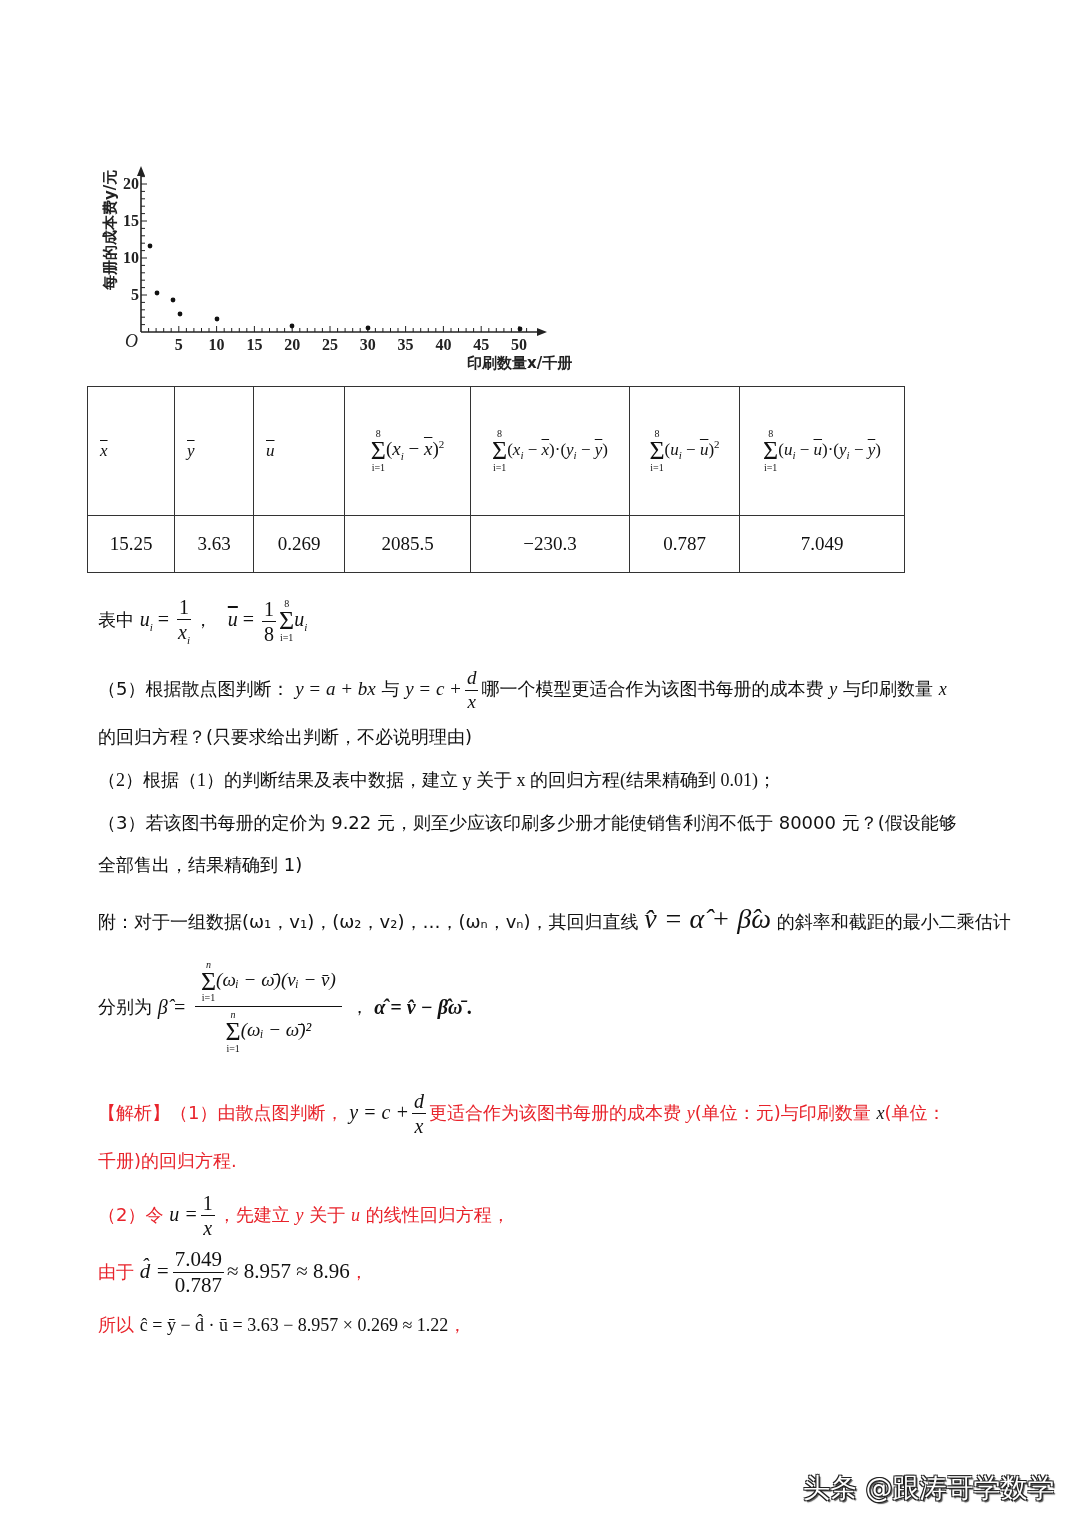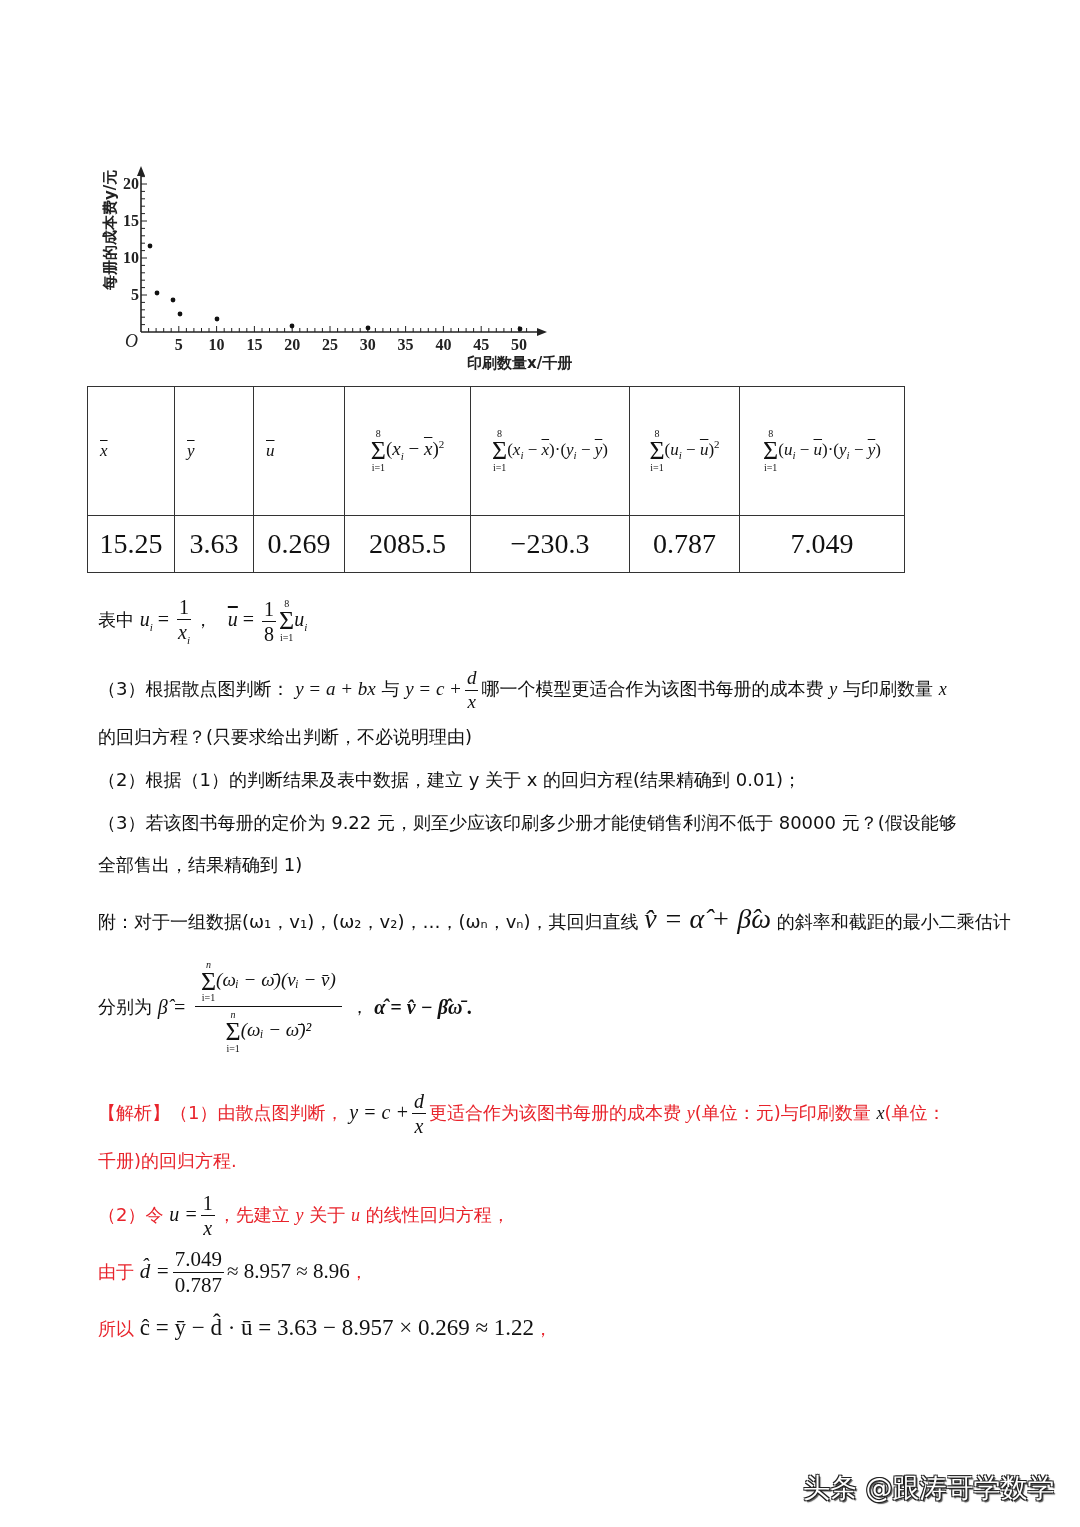--- a/index.html
+++ b/index.html
@@ -15,21 +15,21 @@
   .frac .num { display: block; border-bottom: 1px solid currentColor; padding: 0 2px 1px; line-height: 1.1; }
   .frac .den { display: block; padding-top: 1px; line-height: 1.1; }
   .ob { text-decoration: overline; }
   .sum { display: inline-block; vertical-align: middle; text-align: center; line-height: 1; }
   .sum .top { display: block; font-size: 10px; }
   .sum .sig { display: block; font-size: 26px; line-height: 0.9; }
   .sum .bot { display: block; font-size: 10px; }
   sub { font-size: 11px; }
   sup { font-size: 11px; }
   table.stats { position: absolute; left: 87px; top: 386px; border-collapse: collapse; }
-  table.stats td { border: 1.5px solid #333; text-align: center; font-family: "Liberation Serif", serif; font-size: 28px; padding: 0; }
+  table.stats td { border: 1.5px solid #333; text-align: center; font-family: "Liberation Serif", serif; font-size: 19px; padding: 0; }
   table.stats tr.hdr td { height: 128px; font-size: 17px; }
   table.stats tr.val td { height: 56px; }
   table.stats tr.hdr td.left { text-align: left; padding-left: 12px; }
   .watermark { position: absolute; left: 803px; top: 1470px; font-size: 27px; color: #fff;
                font-family: "DejaVu Sans", sans-serif;
                text-shadow: -1px -1px 0 #222, 1px 1px 0 #222, 1px -1px 0 #222, -1px 1px 0 #222, 2px 2px 1px #555; }
 </style>
 </head>
 <body>
 
@@ -186,31 +186,31 @@
 </tbody>
   </table>
 
 <div class="line" style="top:596px;">
   <span class="cjk">表中</span>
   <span class="serif" style="font-size:20px;"><i>u<sub>i</sub></i> = </span><span class="frac serif" style="font-size:20px;"><span class="num">1</span><span class="den"><i>x<sub>i</sub></i></span></span><span class="cjk">，</span>
   <span class="serif" style="font-size:20px;margin-left:10px;"><i class="ob">u</i> = </span><span class="frac serif" style="font-size:20px;"><span class="num">1</span><span class="den">8</span></span><span class="sum serif"><span class="top">8</span><span class="sig">Σ</span><span class="bot">i=1</span></span><span class="serif it" style="font-size:20px;">u<sub>i</sub></span>
 </div>
 
 <div class="line cjk" style="top:668px;">
-  <span>（3）根据散点图判断：</span>
+  <span>（5）根据散点图判断：</span>
   <span class="serif it" style="font-size:19px;">y = a + bx</span>
   <span>与</span>
   <span class="serif it" style="font-size:19px;">y = c +</span><span class="frac serif it" style="font-size:19px;"><span class="num">d</span><span class="den">x</span></span><span>哪一个模型更适合作为该图书每册的成本费</span>
   <span class="serif it">y</span>
   <span>与印刷数量</span>
   <span class="serif it">x</span>
 </div>
 <div class="line cjk" style="top:728px;">的回归方程？(只要求给出判断，不必说明理由)</div>
 
-<div class="line cjk" style="top:771px;">（2）根据（1）的判断结果及表中数据，建立 y 关于 x 的回归方程(结果精确到 0.01)；</div>
+<div class="line cjk" style="top:771px;font-family:Liberation Serif, serif;">（2）根据（1）的判断结果及表中数据，建立 y 关于 x 的回归方程(结果精确到 0.01)；</div>
 
 <div class="line cjk" style="top:814px;text-align:right;">（3）若该图书每册的定价为 9.22 元，则至少应该印刷多少册才能使销售利润不低于 80000 元？(假设能够</div>
 <div class="line cjk" style="top:856px;">全部售出，结果精确到 1)</div>
 
 <div class="line cjk" style="top:905px;">
   <span>附：对于一组数据(ω₁，v₁)，(ω₂，v₂)，…，(ωₙ，vₙ)，其回归直线</span>
   <span class="serif it" style="font-size:28px;font-family:Liberation Serif, serif;">v̂ = α̂ + β̂ω</span>
   <span>的斜率和截距的最小二乘估计</span>
 </div>
 <div class="line cjk" style="top:960px;">
@@ -241,16 +241,16 @@
   <span>的线性回归方程，</span>
 </div>
 
 <div class="line cjk red" style="top:1248px;">
   <span>由于</span>
   <span class="serif it" style="font-size:21px;color:#111;">d̂ =</span><span class="frac serif" style="font-size:21px;color:#111;"><span class="num">7.049</span><span class="den">0.787</span></span><span class="serif" style="font-size:21px;color:#111;">≈ 8.957 ≈ 8.96</span><span>，</span>
 </div>
 
 <div class="line cjk red" style="top:1316px;">
   <span>所以</span>
-  <span class="serif" style="font-size:23px;color:#111;">ĉ = ȳ − d̂ · ū = 3.63 − 8.957 × 0.269 ≈ 1.22</span><span>，</span>
+  <span class="serif" style="font-size:18px;color:#111;">ĉ = ȳ − d̂ · ū = 3.63 − 8.957 × 0.269 ≈ 1.22</span><span>，</span>
 </div>
 
 <div class="watermark">头条 @跟涛哥学数学</div>
 
 </body></html>

